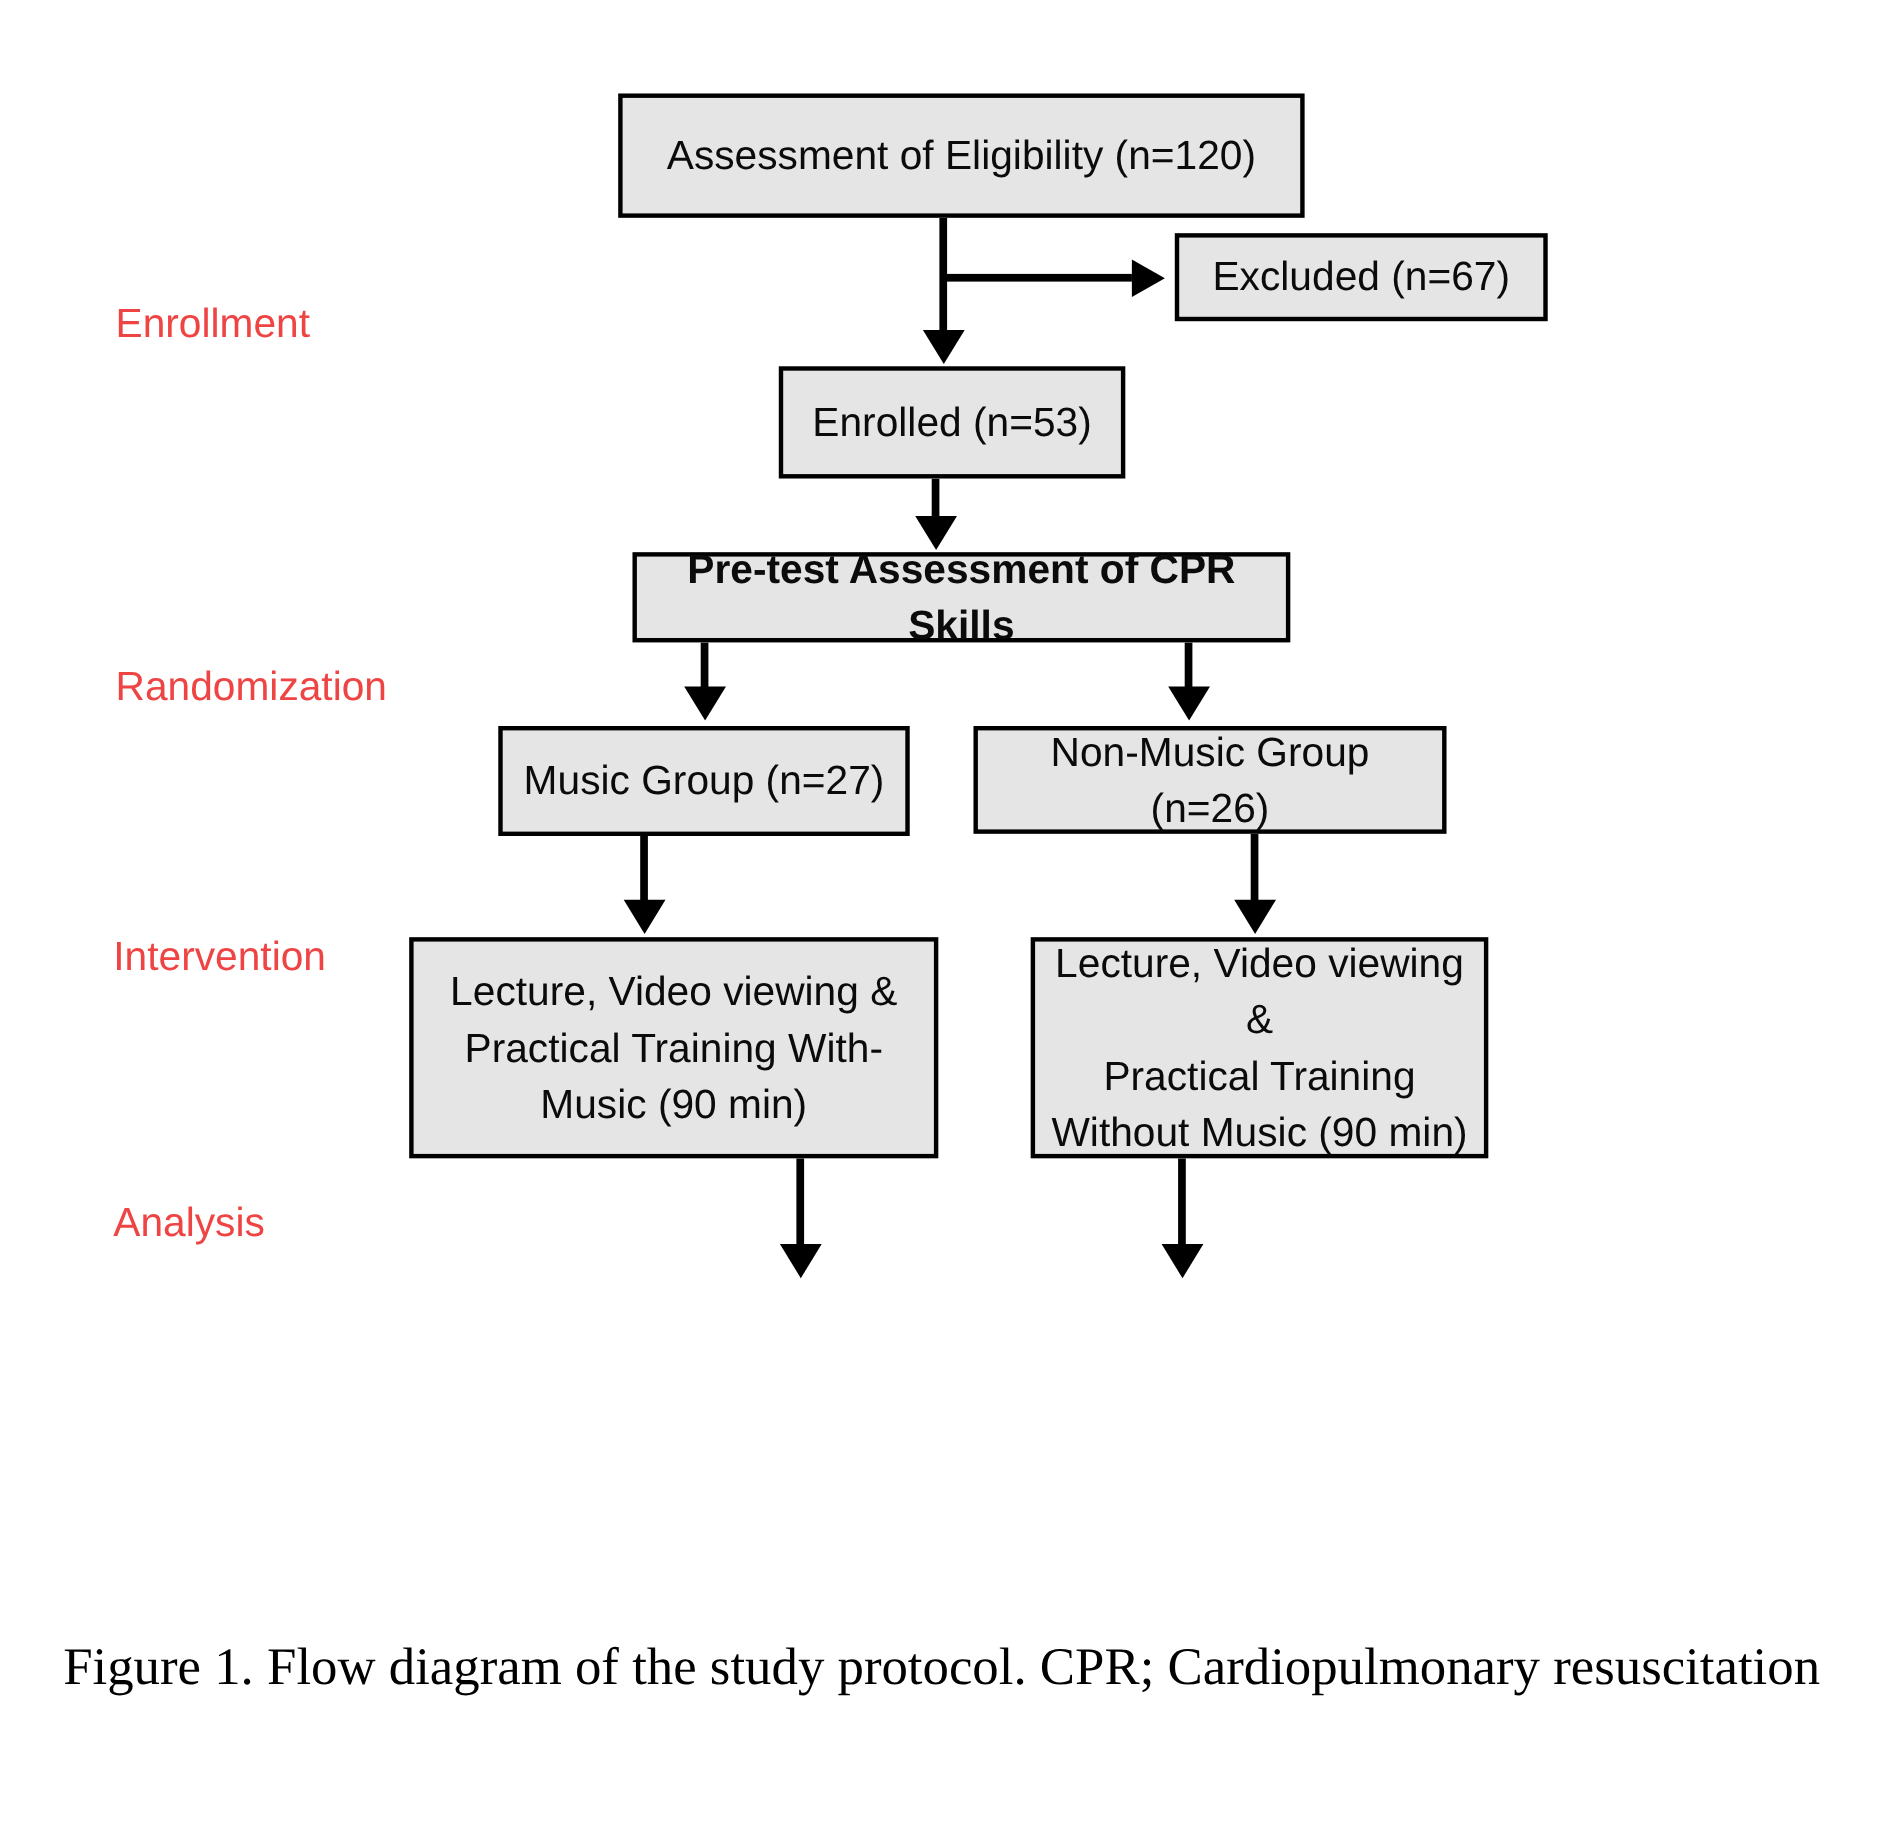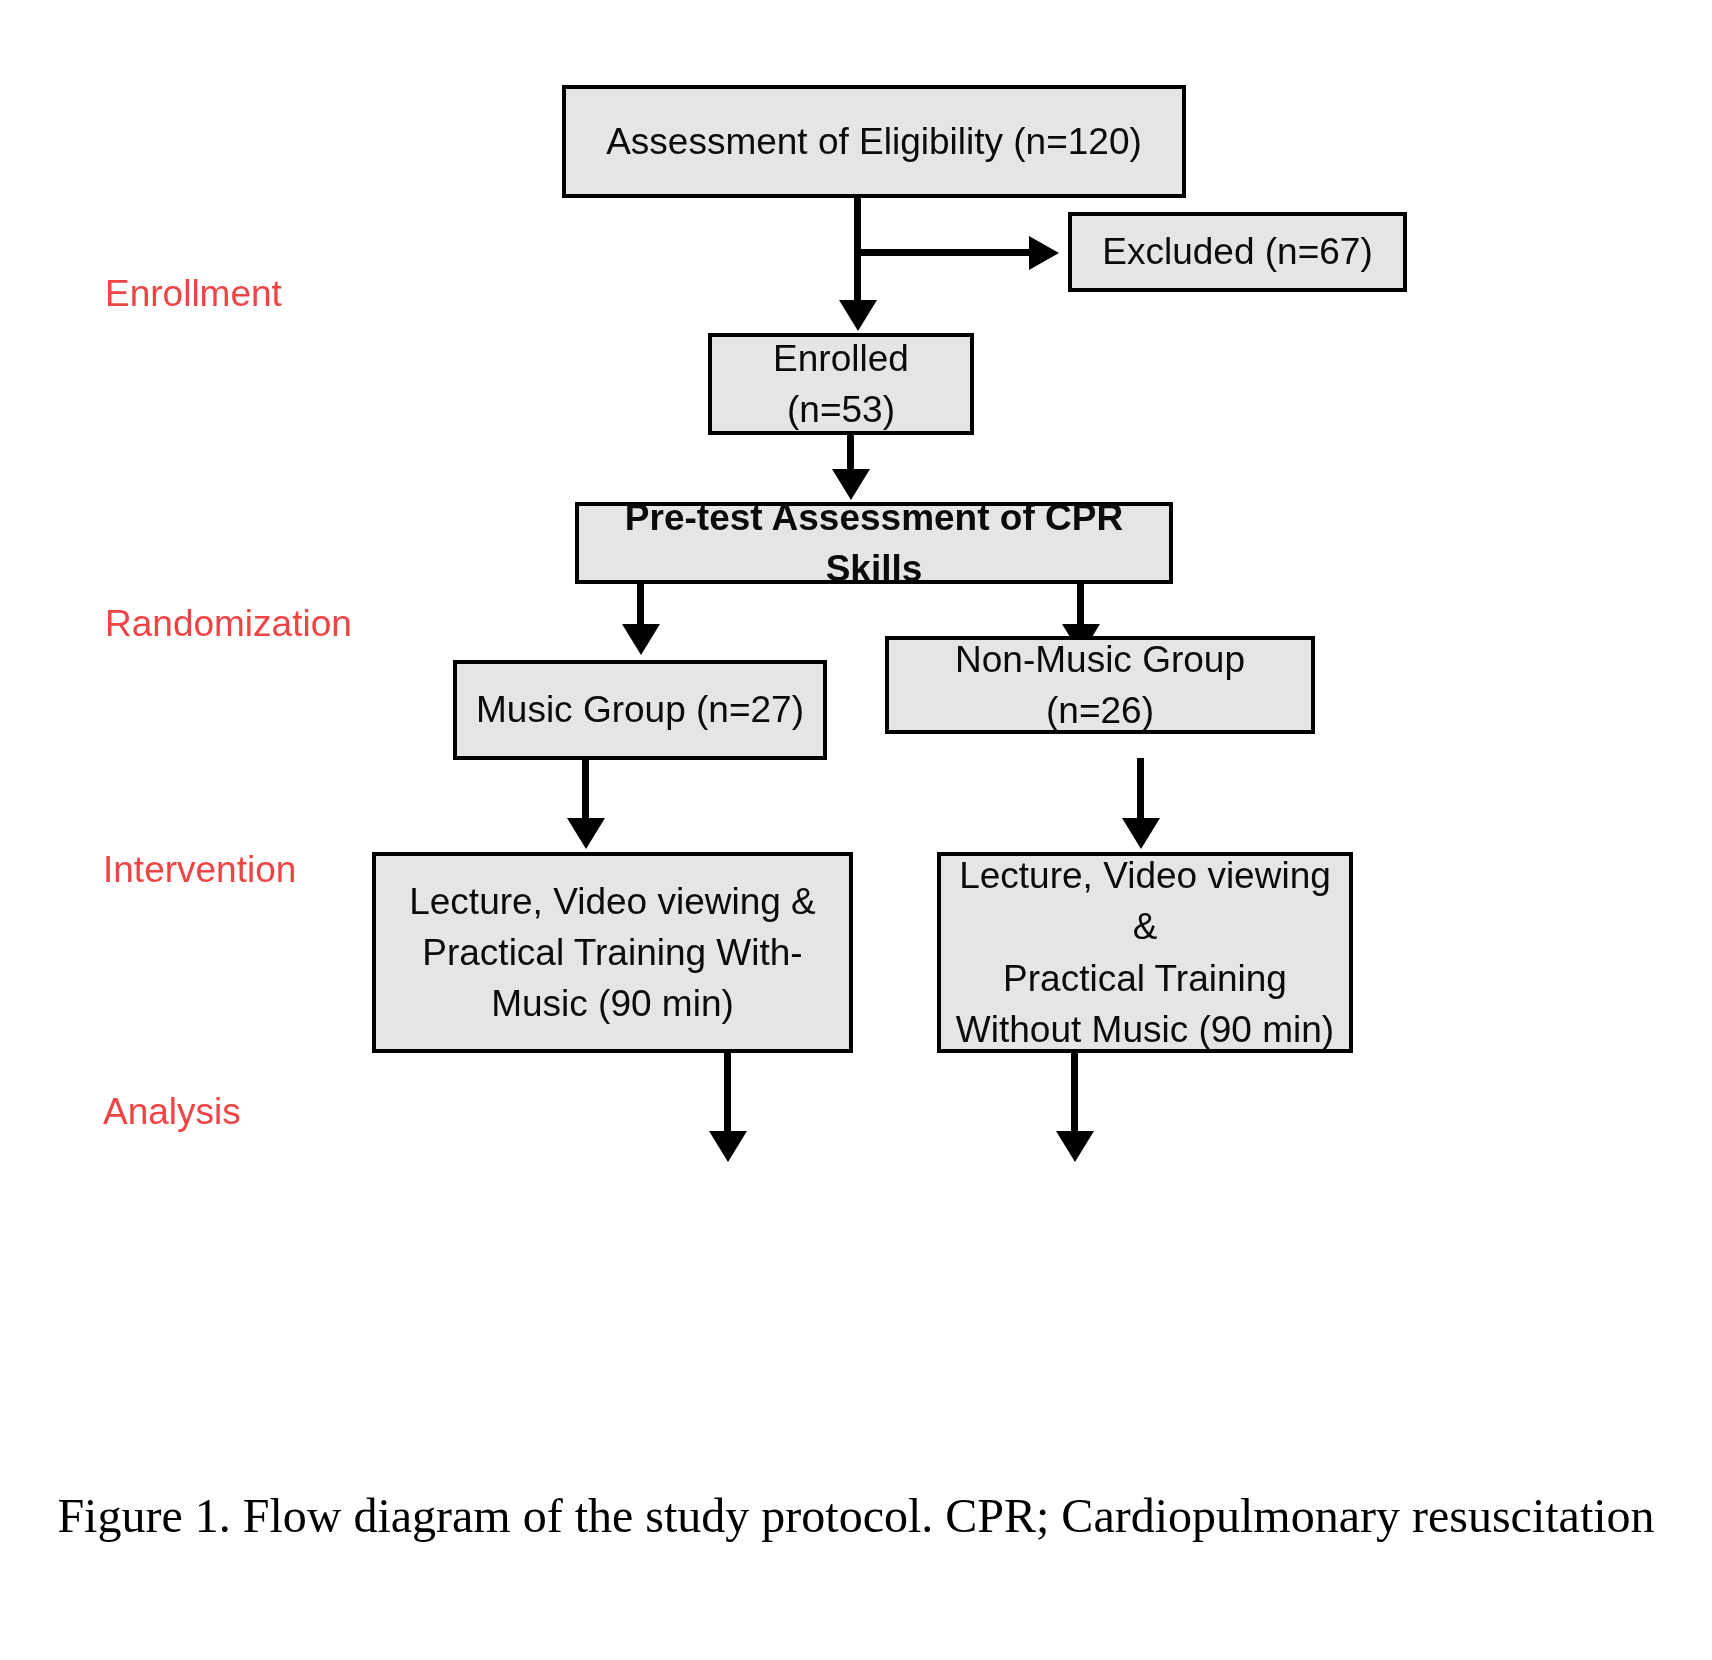--- a/index.html
+++ b/index.html
@@ -69,24 +69,24 @@
     top: 1488px;
     text-align: center;
     font-family: "Liberation Serif", serif;
     font-size: 48px;
     color: #000000;
   }
 
   
   #box-eligibility      { left: 562px;  top: 85px;   width: 624px; height: 113px; }
   #box-excluded         { left: 1068px; top: 212px;  width: 339px; height: 80px;  }
-  #box-enrolled         { left: 708px;  top: 333px;  width: 266px; height: 102px; }
+  #box-enrolled         { left: 708px;  top: 333px;  width: 315px; height: 102px; }
   #box-pretest          { left: 575px;  top: 502px;  width: 598px; height: 82px; font-weight: bold;  }
   #box-music-group      { left: 453px;  top: 660px;  width: 374px; height: 100px; }
-  #box-nonmusic-group   { left: 885px;  top: 636px;  width: 430px; height: 98px;  }
+  #box-nonmusic-group   { left: 885px;  top: 660px;  width: 430px; height: 98px;  }
   #box-music-interv     { left: 372px;  top: 852px;  width: 481px; height: 201px; }
   #box-nonmusic-interv  { left: 937px;  top: 852px;  width: 416px; height: 201px; }
   #box-posttest         { left: 552px;  top: 1168px; width: 678px; height: 89px;  }
 
   
   #stage-enrollment     { left: 105px; top: 272px; }
   #stage-randomization  { left: 105px; top: 602px; }
   #stage-intervention   { left: 103px; top: 848px; }
   #stage-analysis       { left: 103px; top: 1090px; }
 

